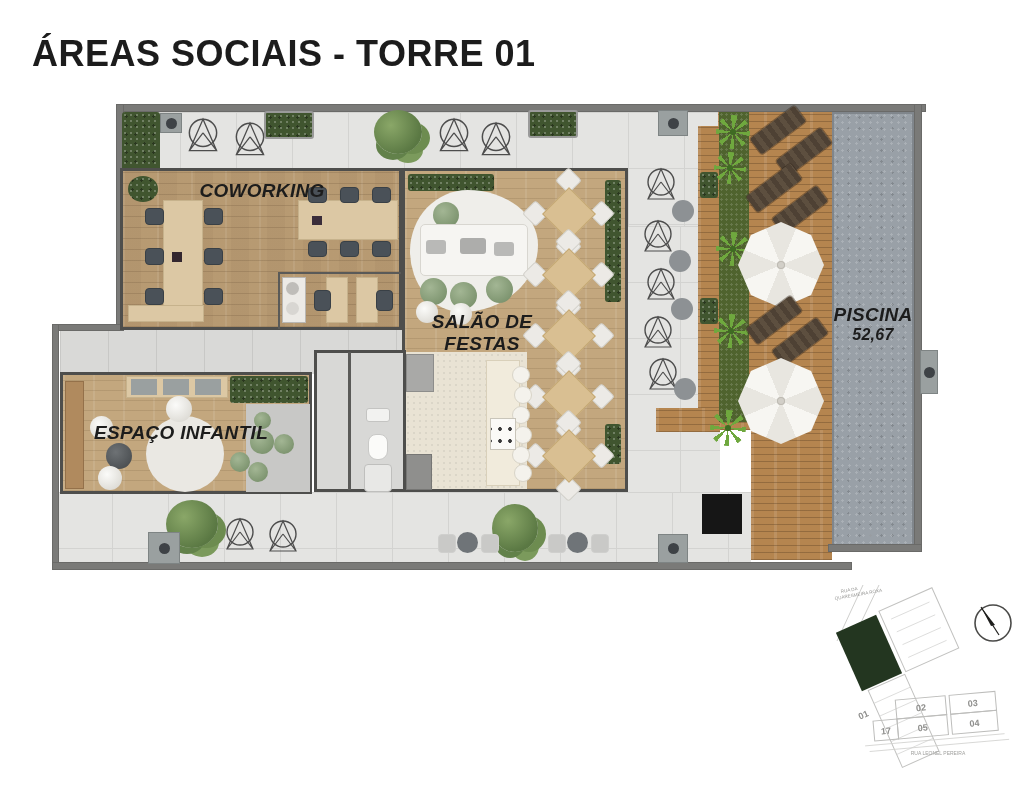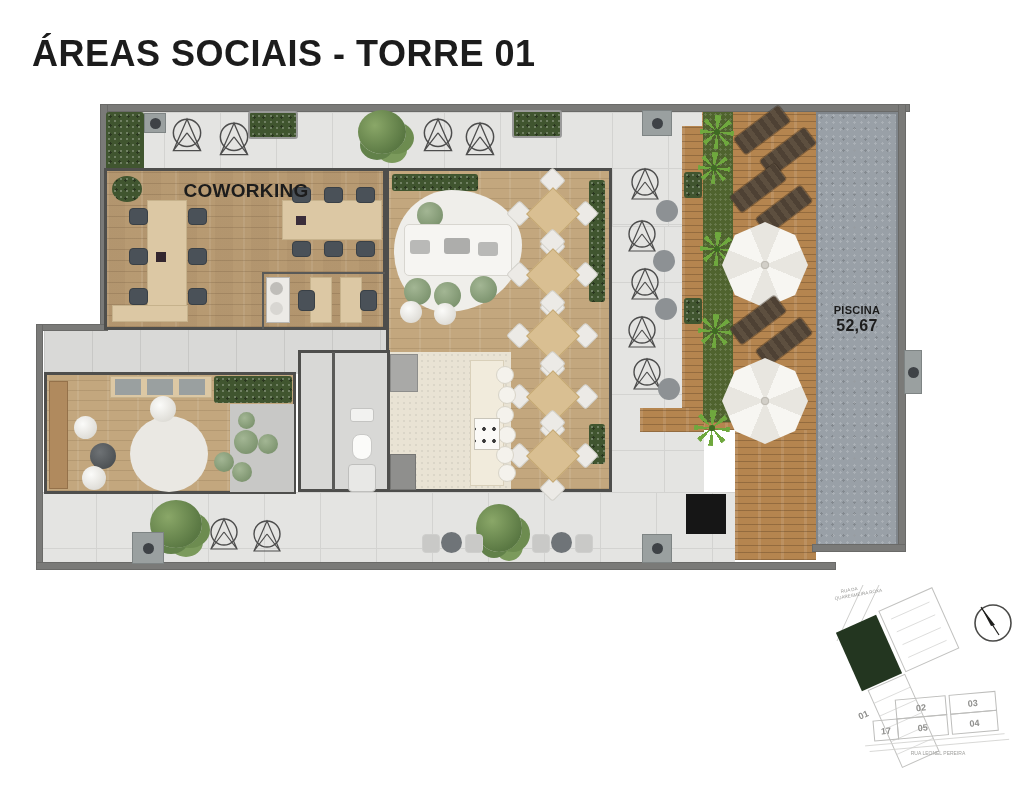--- a/index.html
+++ b/index.html
@@ -76,21 +76,21 @@
   .title{position:absolute;left:32px;top:33px;font-size:36px;font-weight:700;color:#1c1c1c;
     letter-spacing:.5px;}
 </style>
 </head>
 <body>
 
 <div class="page">
 
   <div class="title">ÁREAS SOCIAIS - TORRE 01</div>
 
-  <div class="abs" style="left:0;top:0;width:816px;height:600px;">
+  <div class="abs" style="left:16px;top:0;width:816px;height:600px;font-style:italic;">
 
     <div class="abs tiles" style="left:108px;top:112px;width:596px;height:114px;"></div>
     <div class="abs tiles" style="left:608px;top:226px;width:96px;height:266px;"></div>
     <div class="abs tiles-dark" style="left:44px;top:328px;width:566px;height:46px;"></div>
     <div class="abs tiles" style="left:40px;top:492px;width:695px;height:70px;"></div>
 
     <div class="abs deckwood" style="left:702px;top:112px;width:114px;height:318px;"></div>
     <div class="abs deckwood" style="left:735px;top:430px;width:81px;height:130px;"></div>
     <div class="abs deckwood" style="left:640px;top:408px;width:64px;height:24px;"></div>
     <div class="abs pool" style="left:816px;top:112px;width:82px;height:434px;"></div>
@@ -238,20 +238,21 @@
       <div class="dtable"></div>
     </div>
     <div class="abs dset" style="left:508px;top:411px;width:88px;height:88px;">
       <div class="dc" style="left:35px;top:2px;"></div>
         <div class="dc" style="left:35px;top:68px;"></div>
       <div class="dc" style="left:2px;top:35px;"></div>
         <div class="dc" style="left:68px;top:35px;"></div>
       <div class="dtable"></div>
     </div>
     <div class="rlabel abs" style="left:380px;top:311px;width:172px;">
+      <div class="rname">SALÃO DE FESTAS</div>
     </div>
 
     <div class="abs" style="left:389px;top:352px;width:122px;height:137px;background:#e9e3d4;background-image:radial-gradient(rgba(0,0,0,.06) 1px,transparent 1.2px);background-size:6px 6px;"></div>
     <div class="abs" style="left:470px;top:360px;width:32px;height:124px;background:#f1ebdc;border:1px solid #d9d0ba;"></div>
     <div class="stool" style="left:496px;top:366px;"></div>
     <div class="stool" style="left:498px;top:386px;"></div>
     <div class="stool" style="left:496px;top:406px;"></div>
     <div class="stool" style="left:498px;top:426px;"></div>
     <div class="stool" style="left:496px;top:446px;"></div>
     <div class="stool" style="left:498px;top:464px;"></div>
@@ -278,20 +279,21 @@
     <div class="abs pouf-w" style="left:150px;top:396px;width:26px;height:26px;"></div>
     <div class="abs pouf-w" style="left:74px;top:416px;width:23px;height:23px;"></div>
     <div class="abs pouf-d" style="left:90px;top:443px;width:26px;height:26px;"></div>
     <div class="abs pouf-w" style="left:82px;top:466px;width:24px;height:24px;"></div>
     <div class="abs pouf-g" style="left:238px;top:412px;width:17px;height:17px;"></div>
     <div class="abs pouf-g" style="left:234px;top:430px;width:24px;height:24px;"></div>
     <div class="abs pouf-g" style="left:214px;top:452px;width:20px;height:20px;"></div>
     <div class="abs pouf-g" style="left:258px;top:434px;width:20px;height:20px;"></div>
     <div class="abs pouf-g" style="left:232px;top:462px;width:20px;height:20px;"></div>
     <div class="rlabel abs" style="left:74px;top:422px;width:182px;">
+      <div class="rname">ESPAÇO INFANTIL</div>
     </div>
 
     <div class="abs tree" style="left:150px;top:500px;width:52px;height:48px;"></div>
     <svg class="abs hang" style="left:203px;top:516px;" width="42" height="40" viewBox="0 0 40 40">
         <circle cx="20" cy="16" r="13" fill="none" stroke="#4d4d4d" stroke-width="1.4"></circle>
         <path d="M20 3 L7 33 L33 33 Z M20 16 L7 33 M20 16 L33 33" fill="none" stroke="#4d4d4d" stroke-width="1.2"></path>
       </svg>
     <svg class="abs hang" style="left:246px;top:518px;" width="42" height="40" viewBox="0 0 40 40">
         <circle cx="20" cy="16" r="13" fill="none" stroke="#4d4d4d" stroke-width="1.4"></circle>
         <path d="M20 3 L7 33 L33 33 Z M20 16 L7 33 M20 16 L33 33" fill="none" stroke="#4d4d4d" stroke-width="1.2"></path>
@@ -314,21 +316,21 @@
       </div>
     <div class="abs lounger" style="left:730px;top:310px;"></div>
     <div class="abs lounger" style="left:756px;top:332px;"></div>
     <div class="abs umbrella" style="left:722px;top:358px;width:86px;height:86px;">
         <div class="hub"></div>
       </div>
     <div class="abs" style="left:686px;top:494px;width:40px;height:40px;background:#161616;"></div>
     <div class="abs firebox" style="left:642px;top:534px;width:28px;height:27px;"></div>
 
     <div class="rlabel abs" style="left:812px;top:304px;width:90px;">
-      <div class="rname" style="font-size:11px;">PISCINA</div>
+      <div class="rname" style="font-size:19px;">PISCINA</div>
       <div class="rarea" style="font-size:16px;">52,67</div>
     </div>
   </div>
 
   <svg class="abs" style="left:833px;top:583px;" width="190" height="190" viewBox="0 0 190 190" font-family="Liberation Sans, sans-serif">
 
     <g stroke="#cfcfcd" stroke-width="1" fill="none">
       <path d="M30 2 L4 58"></path>
         <path d="M46 2 L22 52"></path>
     </g>

